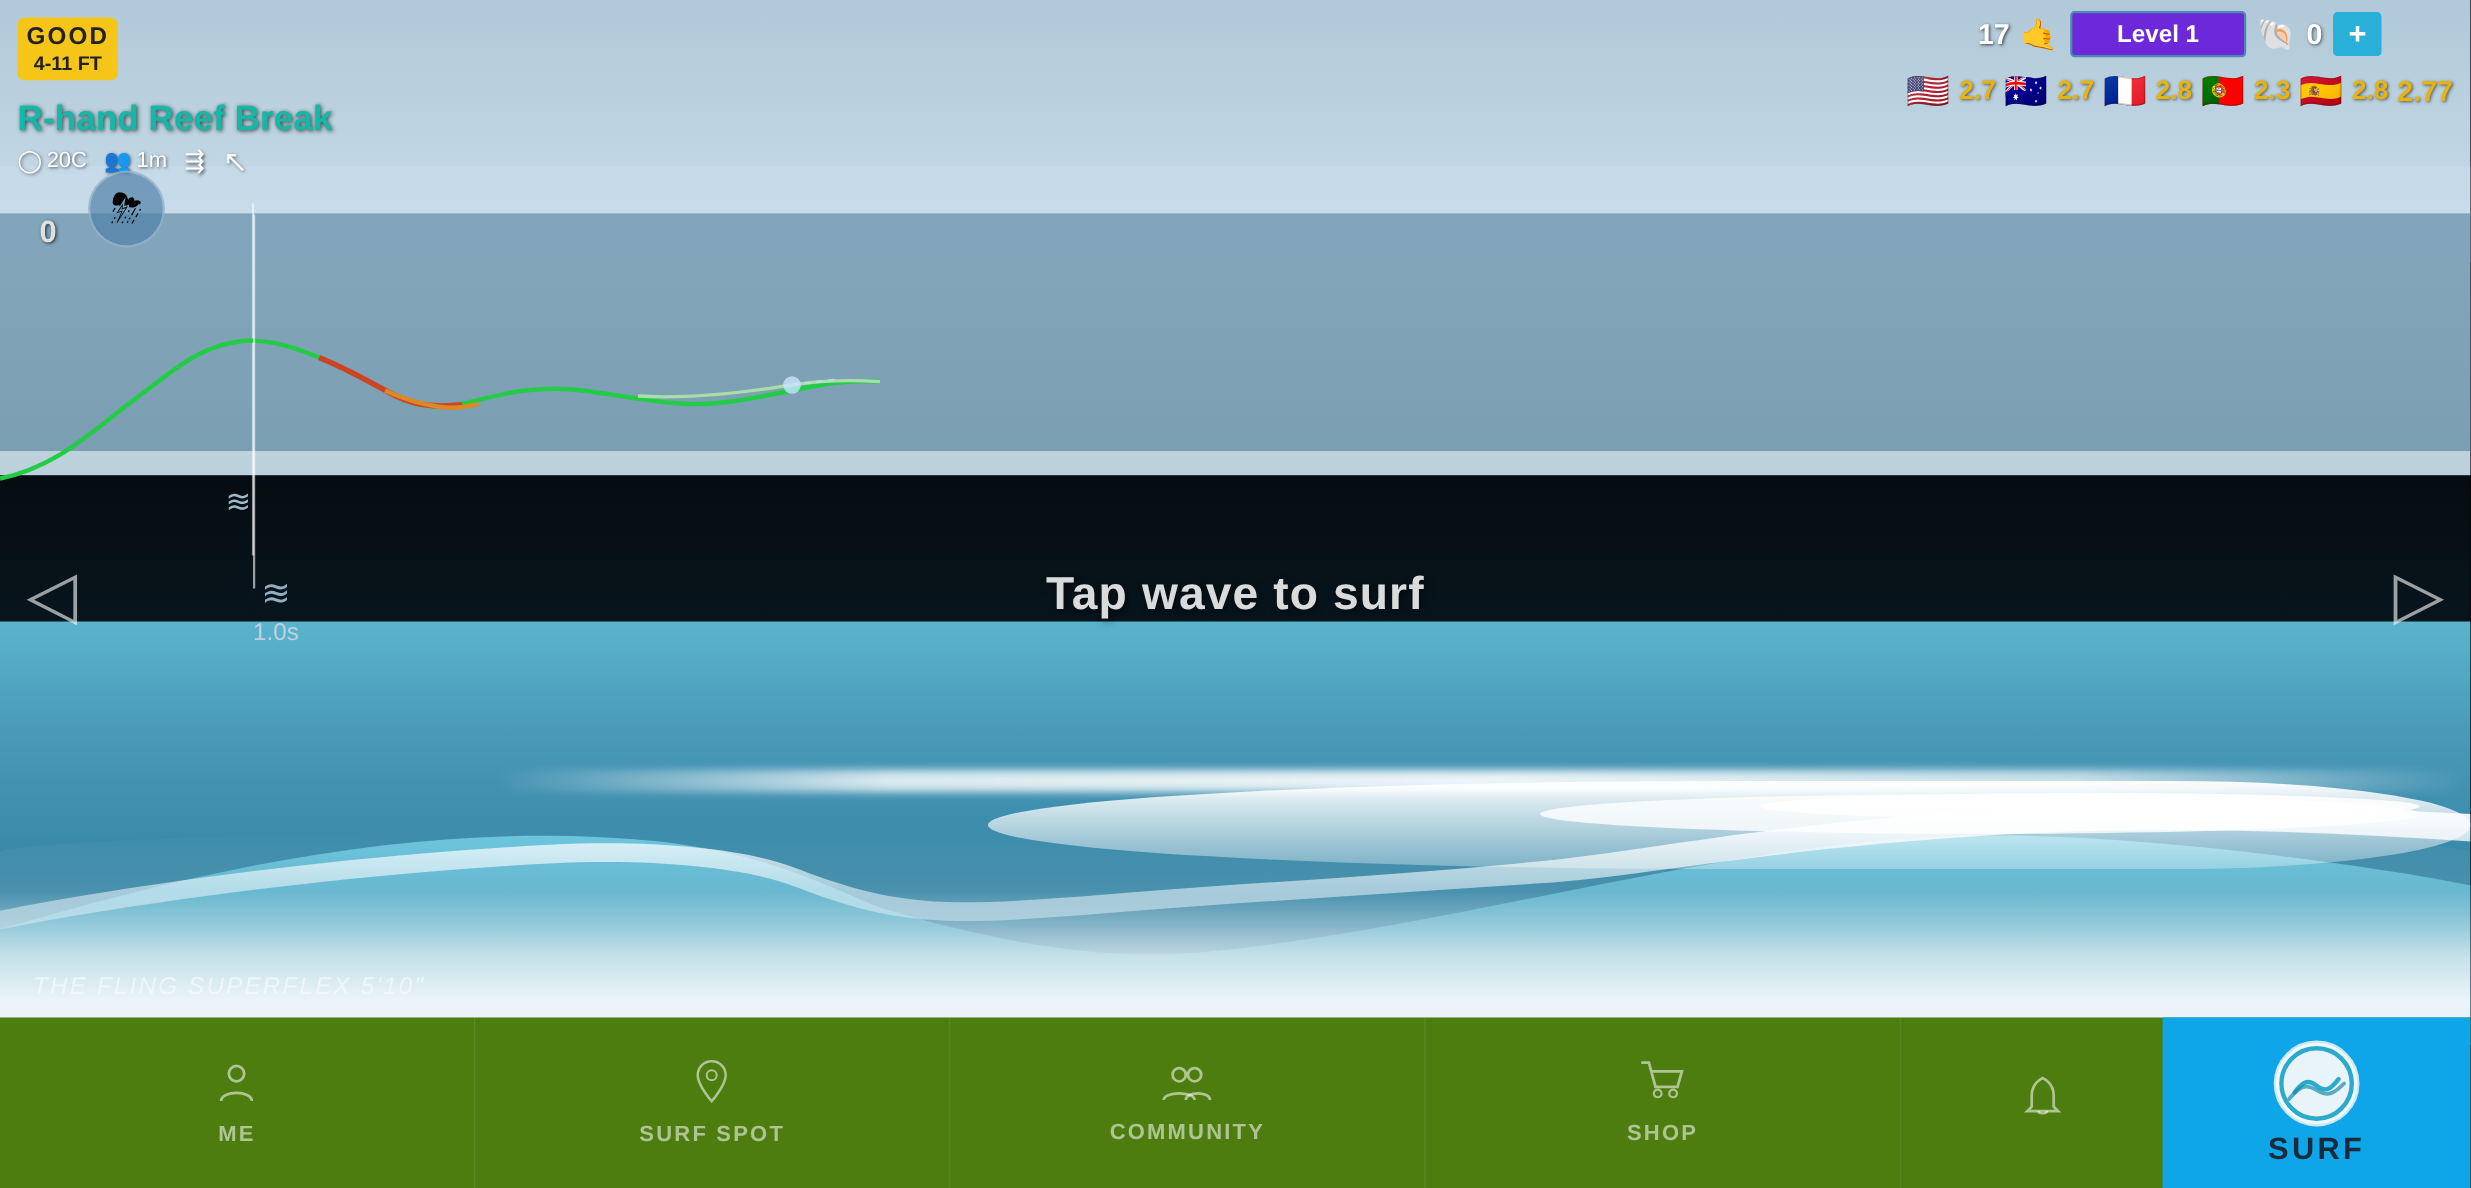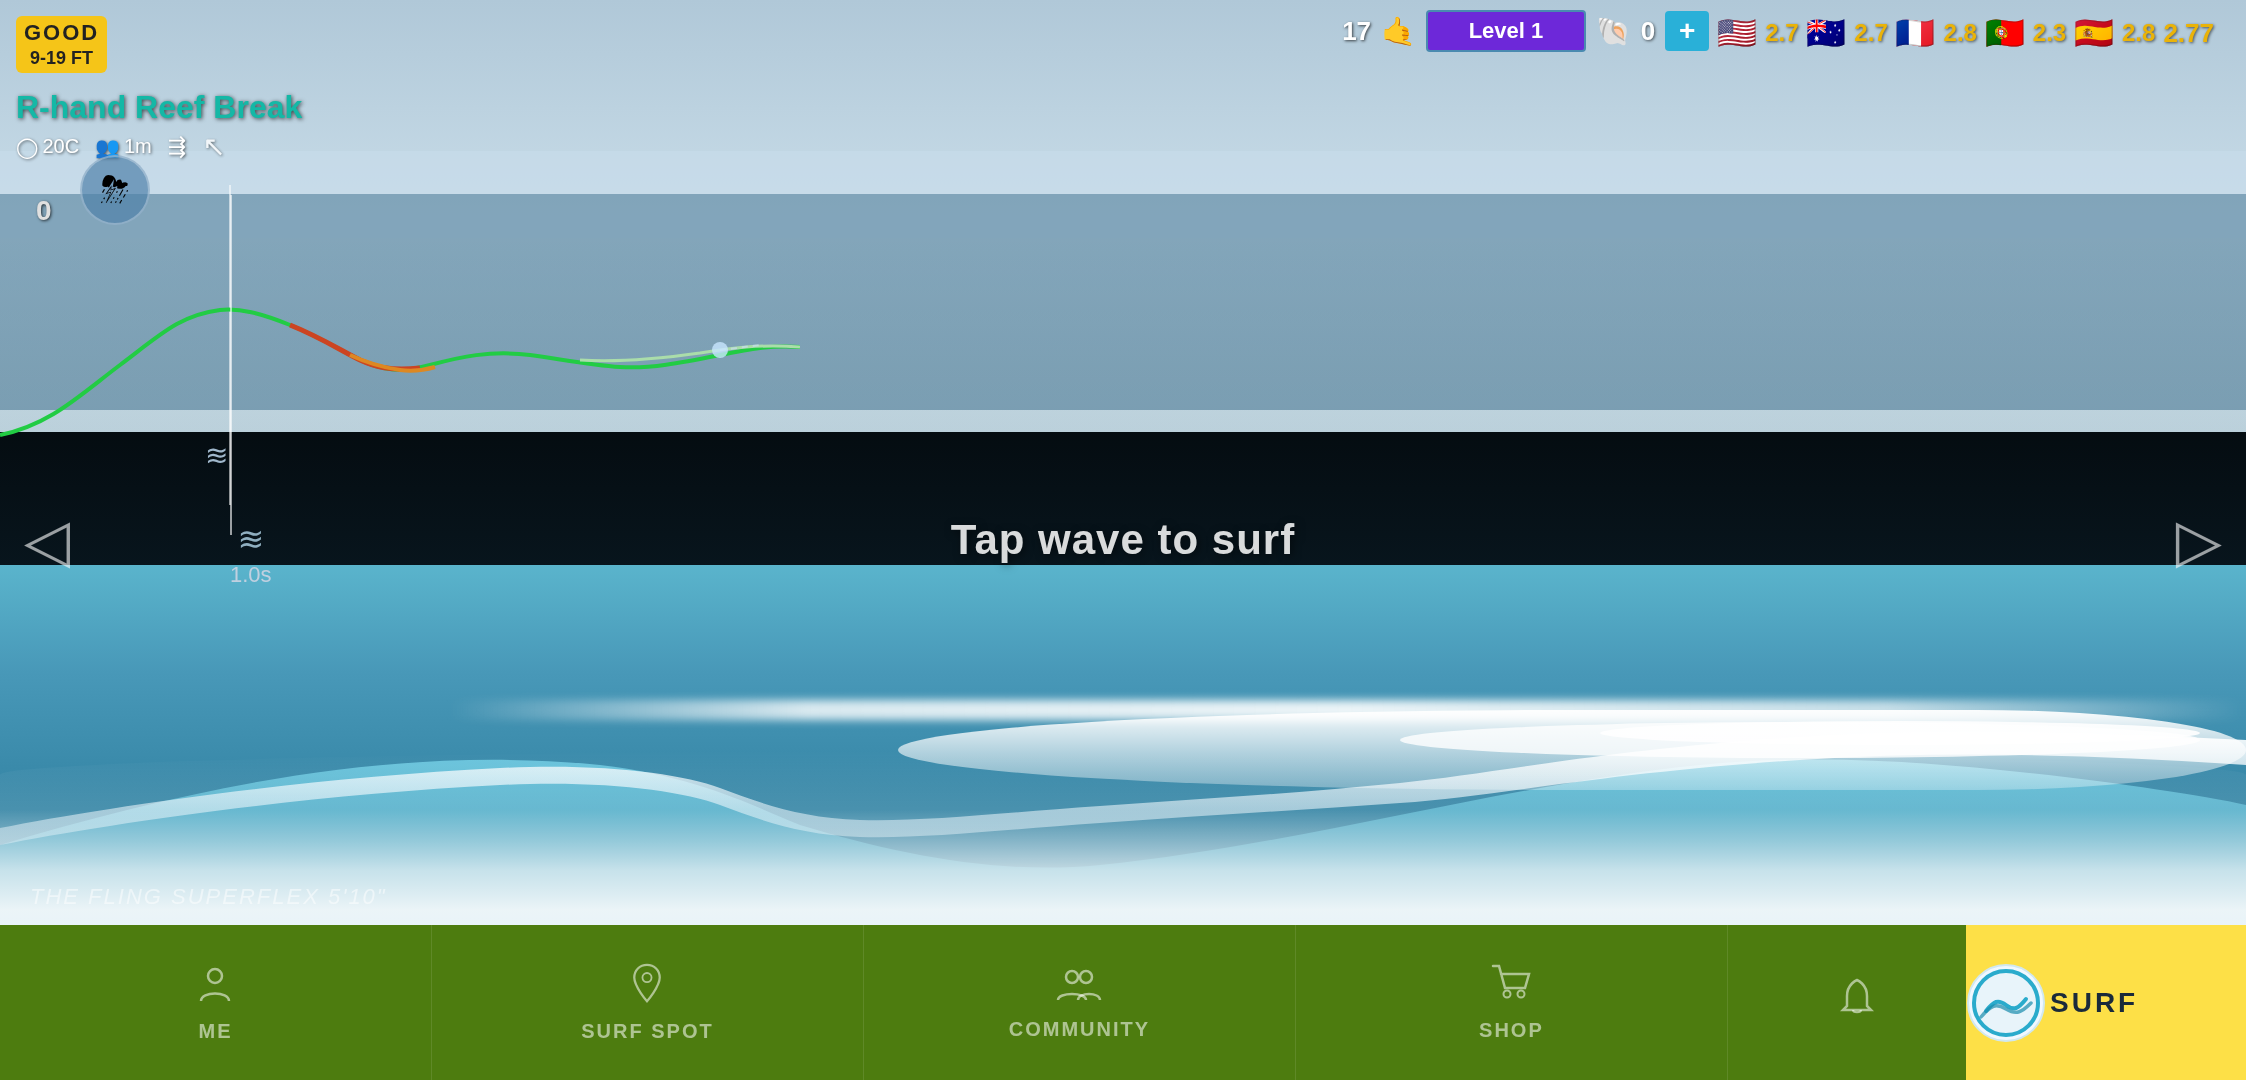--- a/index.html
+++ b/index.html
@@ -98,24 +98,24 @@
     .wave-stat {
       display: flex;
       align-items: center;
       gap: 4px;
     }
 
     
     #top-right {
       position: absolute;
       top: 10px;
-      right: 32px;
-      display: flex;
-      flex-direction: row;
-      align-items: flex-start;
+      right: 16px;
+      display: flex;
+      flex-direction: column;
+      align-items: center;
       gap: 8px;
     }
 
     #level-row {
       display: flex;
       align-items: center;
       gap: 10px;
     }
 
     #wave-count {
@@ -319,24 +319,25 @@
       font-weight: bold;
     }
 
     
     #surf-btn-container {
       position: absolute;
       bottom: 0;
       right: 0;
       width: 280px;
       height: 155px;
-      background: #fde047;
-      display: flex;
-      align-items: center;
-      justify-content: flex-start;
+      background: #0ea5e9;
+      display: flex;
+      flex-direction: column;
+      align-items: center;
+      justify-content: center;
       cursor: pointer;
       gap: 4px;
     }
 
     #surf-logo {
       width: 80px;
       height: 80px;
     }
 
     #surf-label {
@@ -501,21 +502,21 @@
   <div id="chart-line"></div>
 
   <div id="wind-indicator">
     <span style="font-size:32px;color:#90afc0;">≋</span>
     <span id="wind-time">1.0s</span>
   </div>
 
   <div id="wave-info">
     <div id="quality-badge">
       <span id="quality-label">GOOD</span>
-      <span id="height-label">9-19 FT</span>
+      <span id="height-label">4-11 FT</span>
     </div>
     <div id="wave-details">
       <span id="wave-name">R-hand Reef Break</span>
       <div id="wave-stats">
         <div class="wave-stat">
           <span style="font-size:20px;">◯</span>
           <span>20C</span>
         </div>
         <div class="wave-stat">
           <span style="font-size:20px;">👥</span>

